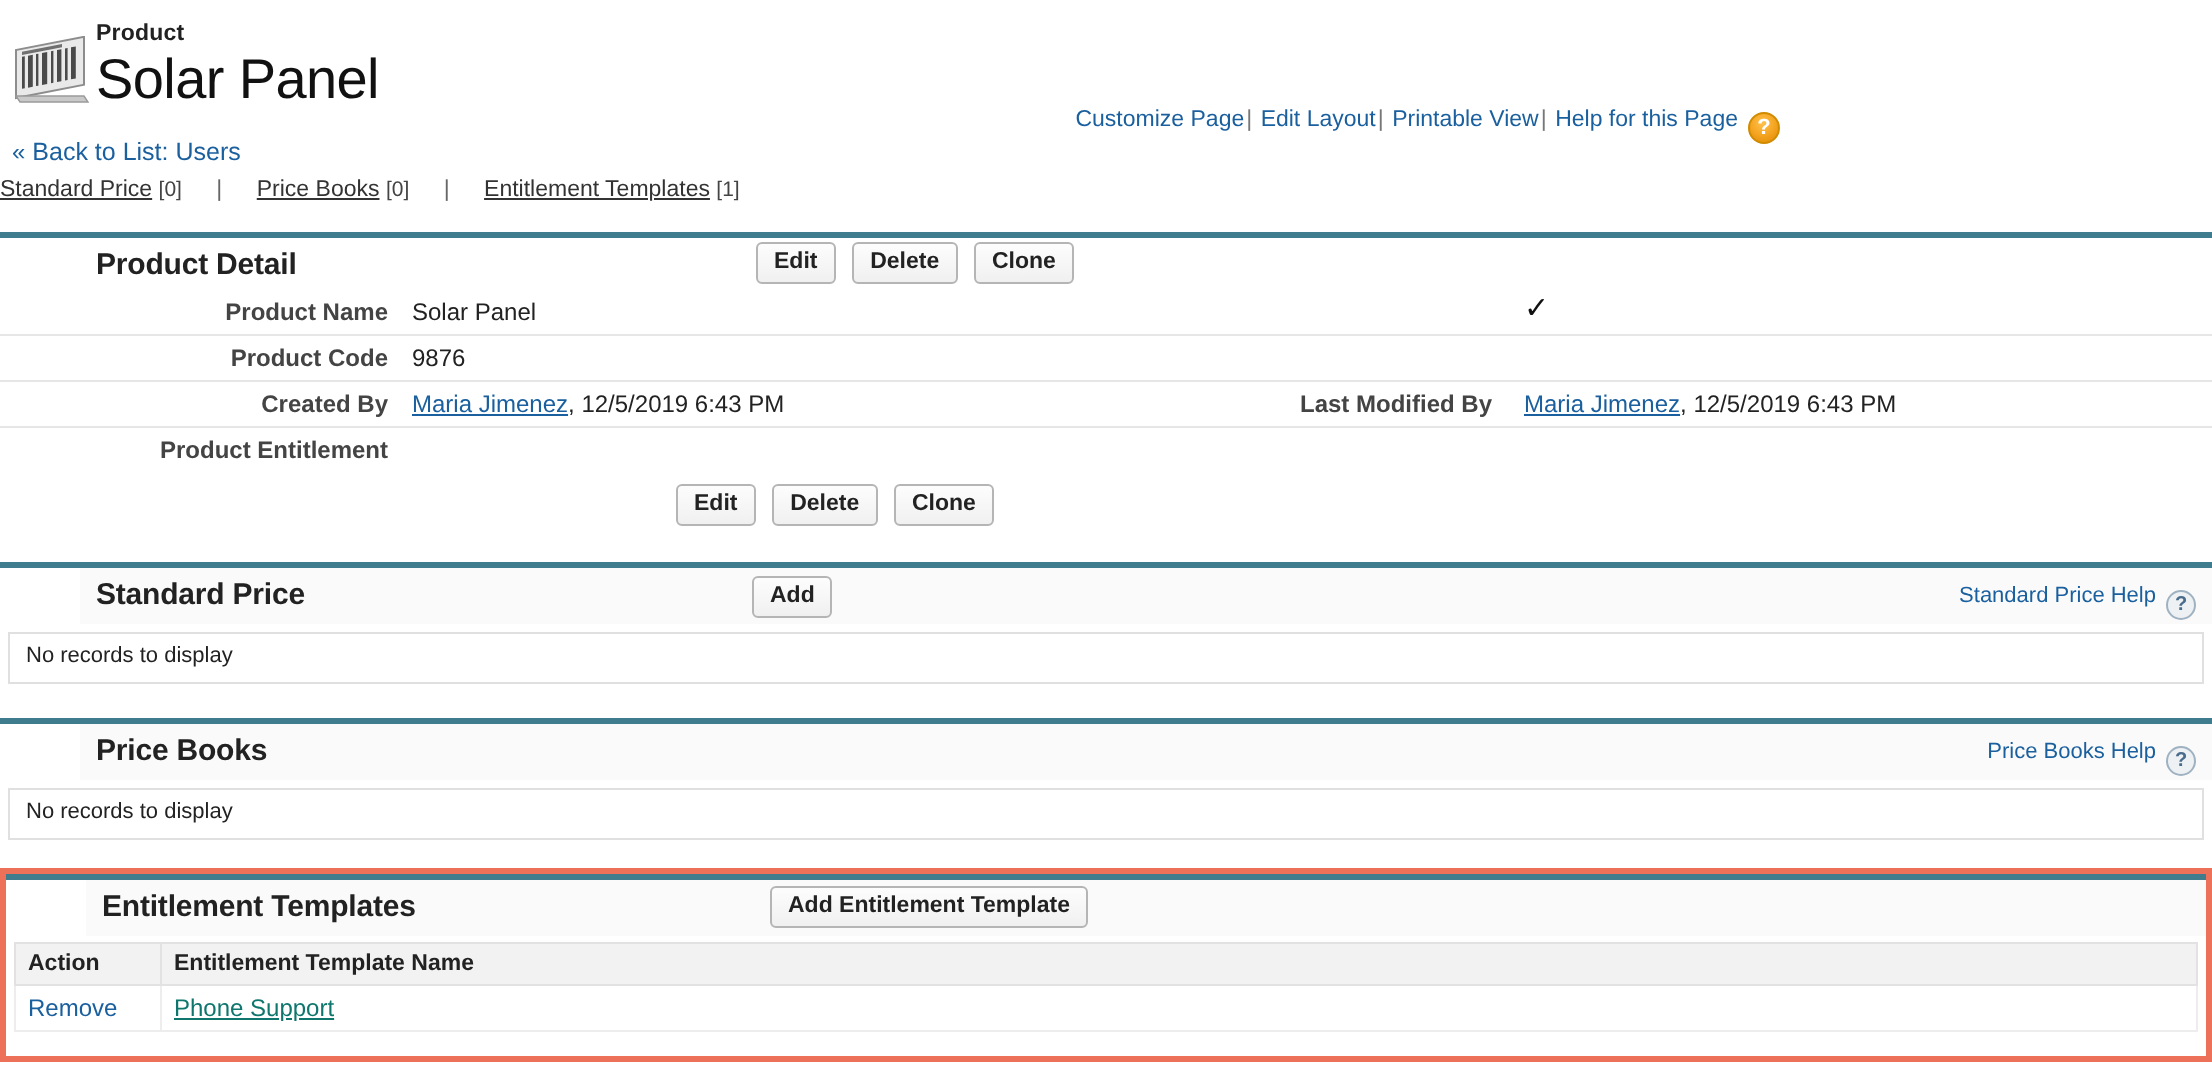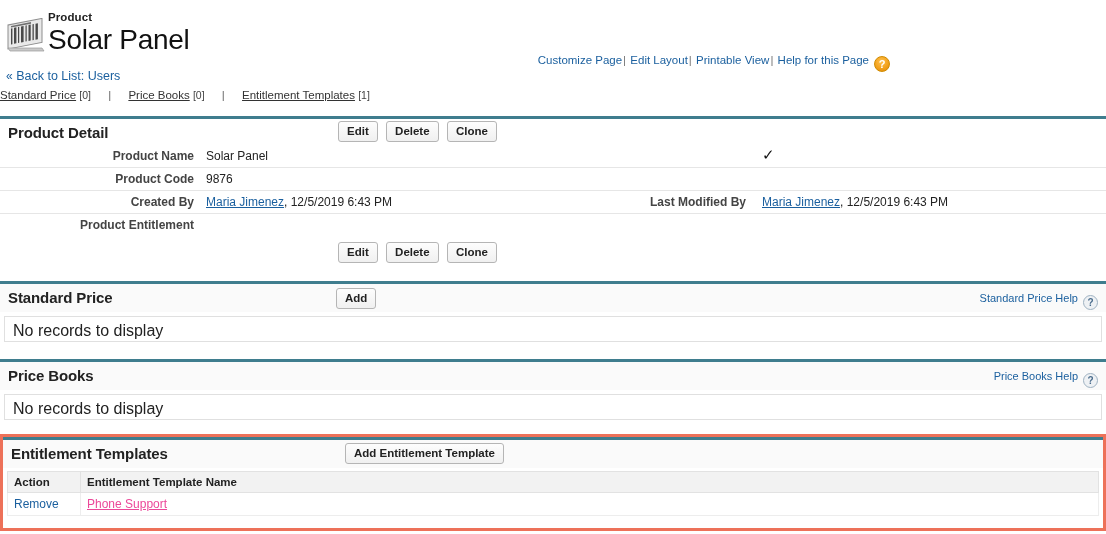--- a/index.html
+++ b/index.html
@@ -119,20 +119,21 @@
   }
   .teal-bar {
     height: 3px;
     background: #3f7d8e;
     width: 100%;
   }
   .sec-headrow {
     position: relative;
     height: 28px;
     background: #fafafa;
+    margin-left: 40px;
   }
   .sec-title {
     position: absolute;
     left: 8px;
     top: 5px;
     font-size: 15px;
     font-weight: bold;
     color: #222;
     letter-spacing: -0.1px;
   }
@@ -218,21 +219,21 @@
 
   
   .list-body {
     margin: 4px 4px 6px 4px;
     border: 1px solid #e0e0e0;
     background: #ffffff;
     height: 24px;
   }
   .norec {
     padding: 5px 0 0 8px;
-    font-size: 16px;
+    font-size: 11px;
     color: #222;
   }
 
   
   .highlight {
     position: absolute;
     left: 0;
     width: 1106px;
     border: 3px solid #ed7159;
     box-sizing: border-box;
@@ -255,21 +256,21 @@
     padding: 4px 6px;
     font-size: 11.5px;
   }
   .et-table td {
     border: 1px solid #ededed;
     border-top: none;
     padding: 4px 6px;
     background: #ffffff;
     margin-top: 21px;
   }
-  .et-table td a { color: #ec4899; text-decoration: underline; }
+  .et-table td a { color: #0f766e; text-decoration: underline; }
   .et-table td .rm { color: #1a5f9e; text-decoration: none; }
   .col-action { width: 60px; }
 </style>
 </head>
 <body>
 
 <div class="page">
 
   <div class="header">
 

